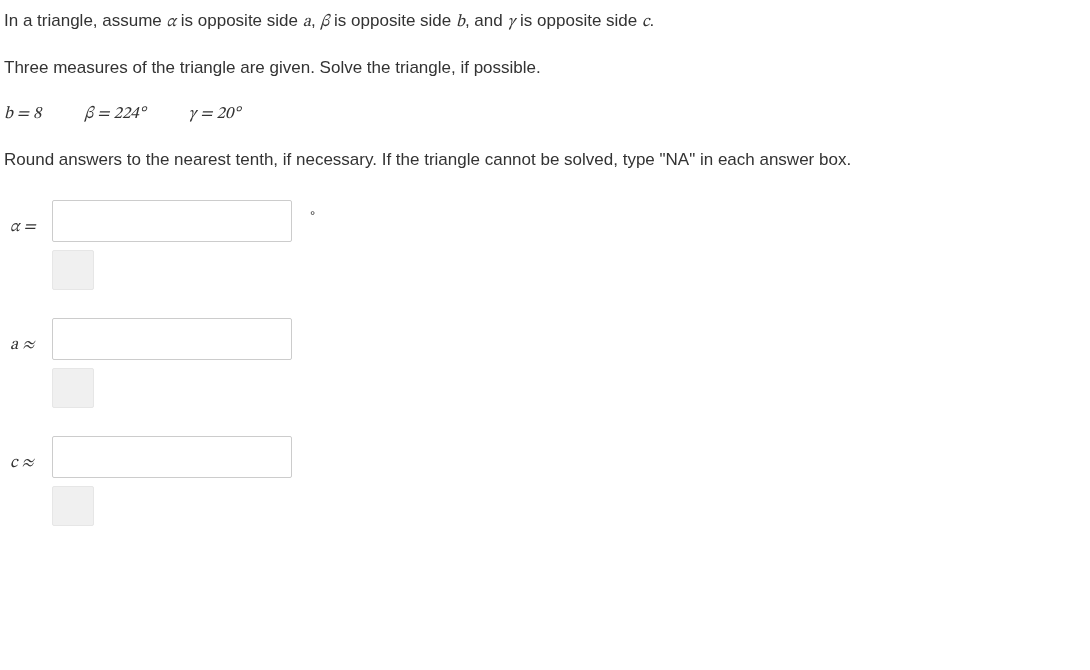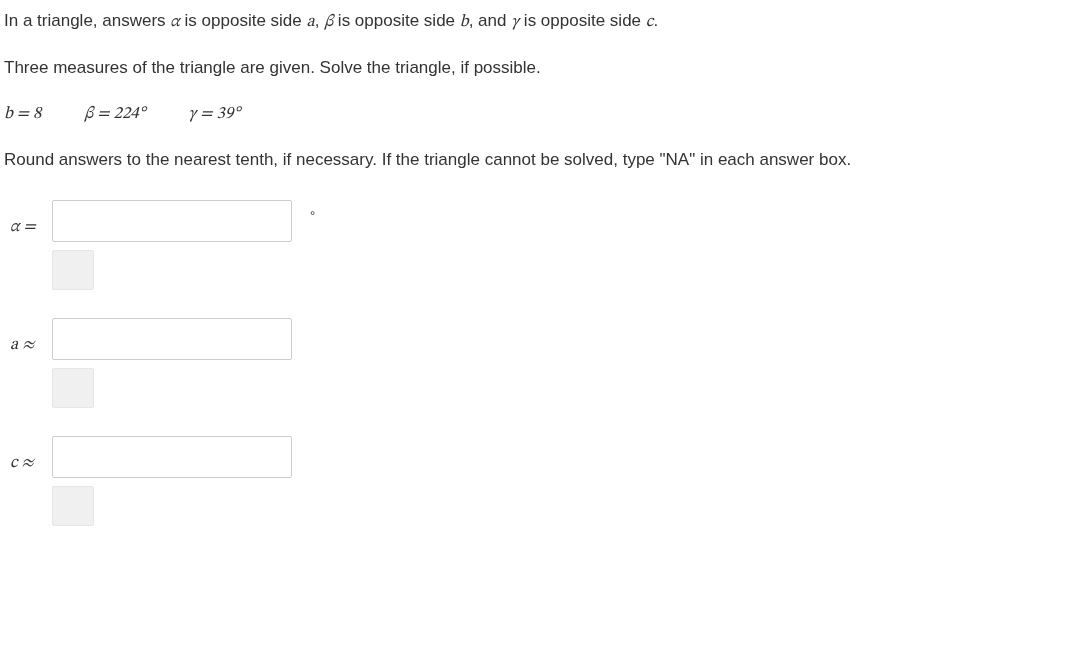--- a/index.html
+++ b/index.html
@@ -66,29 +66,29 @@
       padding-left: 18px;
       padding-top: 6px;
       font-size: 13px;
       color: #333;
     }
   </style>
 </head>
 <body>
 
 <div class="problem-line">
-  <span>In a triangle, answers </span><span class="math">α</span><span> is opposite side </span><span class="math">a</span><span>, </span><span class="math">β</span><span> is opposite side </span><span class="math">b</span><span>, and </span><span class="math">γ</span><span> is opposite side </span><span class="math">c</span><span>.</span>
+  <span>In a triangle, assume </span><span class="math">α</span><span> is opposite side </span><span class="math">a</span><span>, </span><span class="math">β</span><span> is opposite side </span><span class="math">b</span><span>, and </span><span class="math">γ</span><span> is opposite side </span><span class="math">c</span><span>.</span>
 </div>
 
 <div class="problem-line">Three measures of the triangle are given. Solve the triangle, if possible.</div>
 
 <div class="given-values">
   <span class="math">b = 8</span>
   <span class="math">β = 224°</span>
-  <span class="math">γ = 39°</span>
+  <span class="math">γ = 20°</span>
 </div>
 
 <div class="problem-line">Round answers to the nearest tenth, if necessary. If the triangle cannot be solved, type "NA" in each answer box.</div>
 
 <div class="answer-row">
   <div class="answer-label">α =</div>
   <div class="input-stack">
     <input type="text" class="text-input" style="">
     <div class="secondary-box"></div>
   </div>

